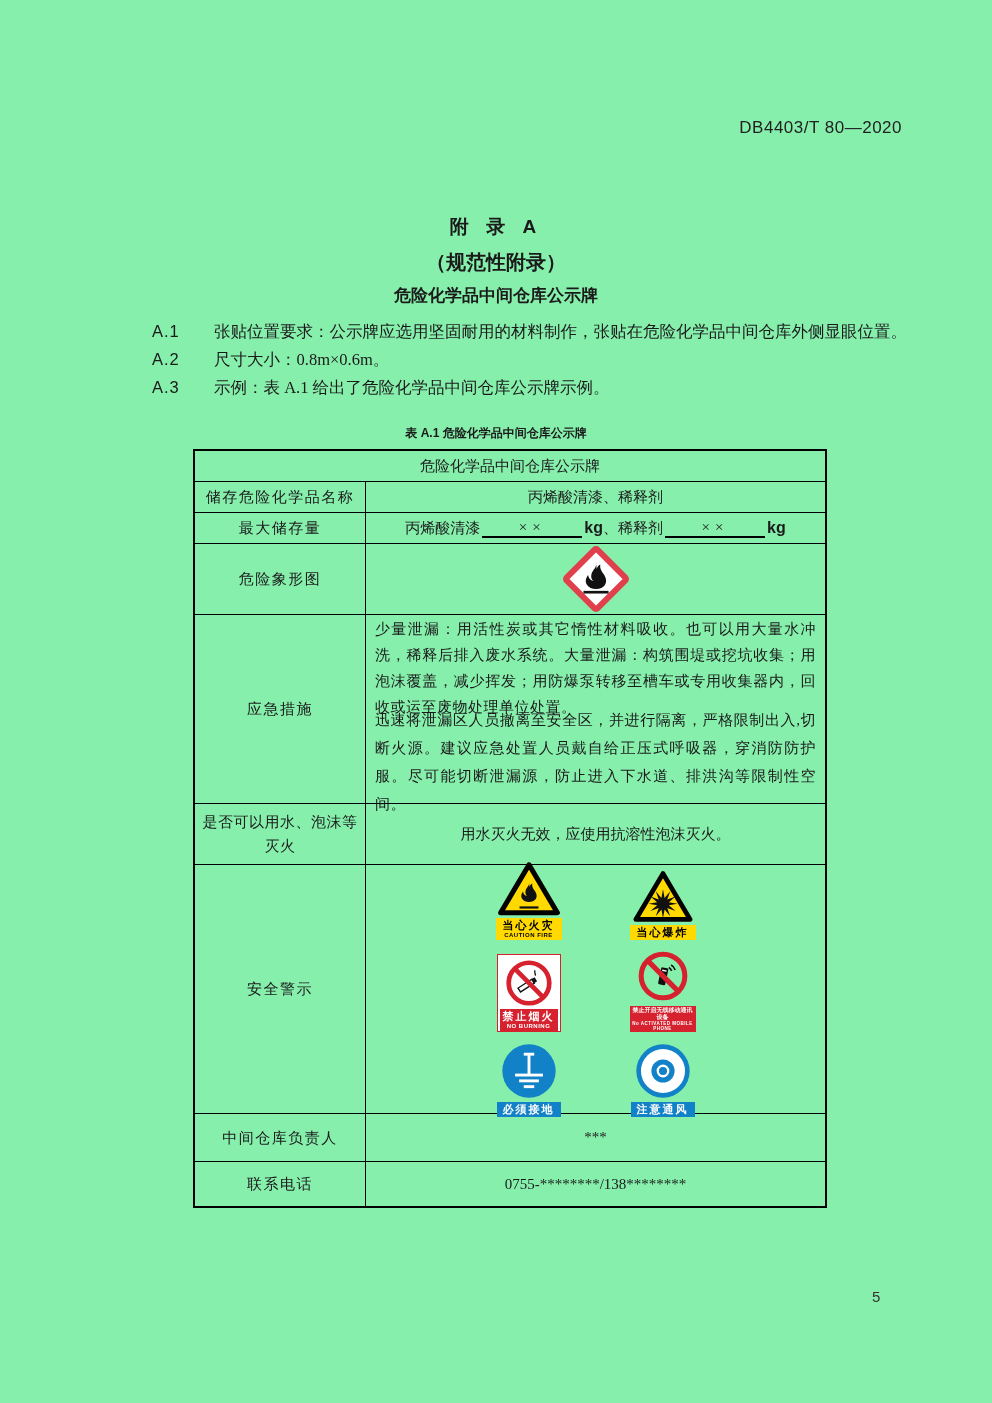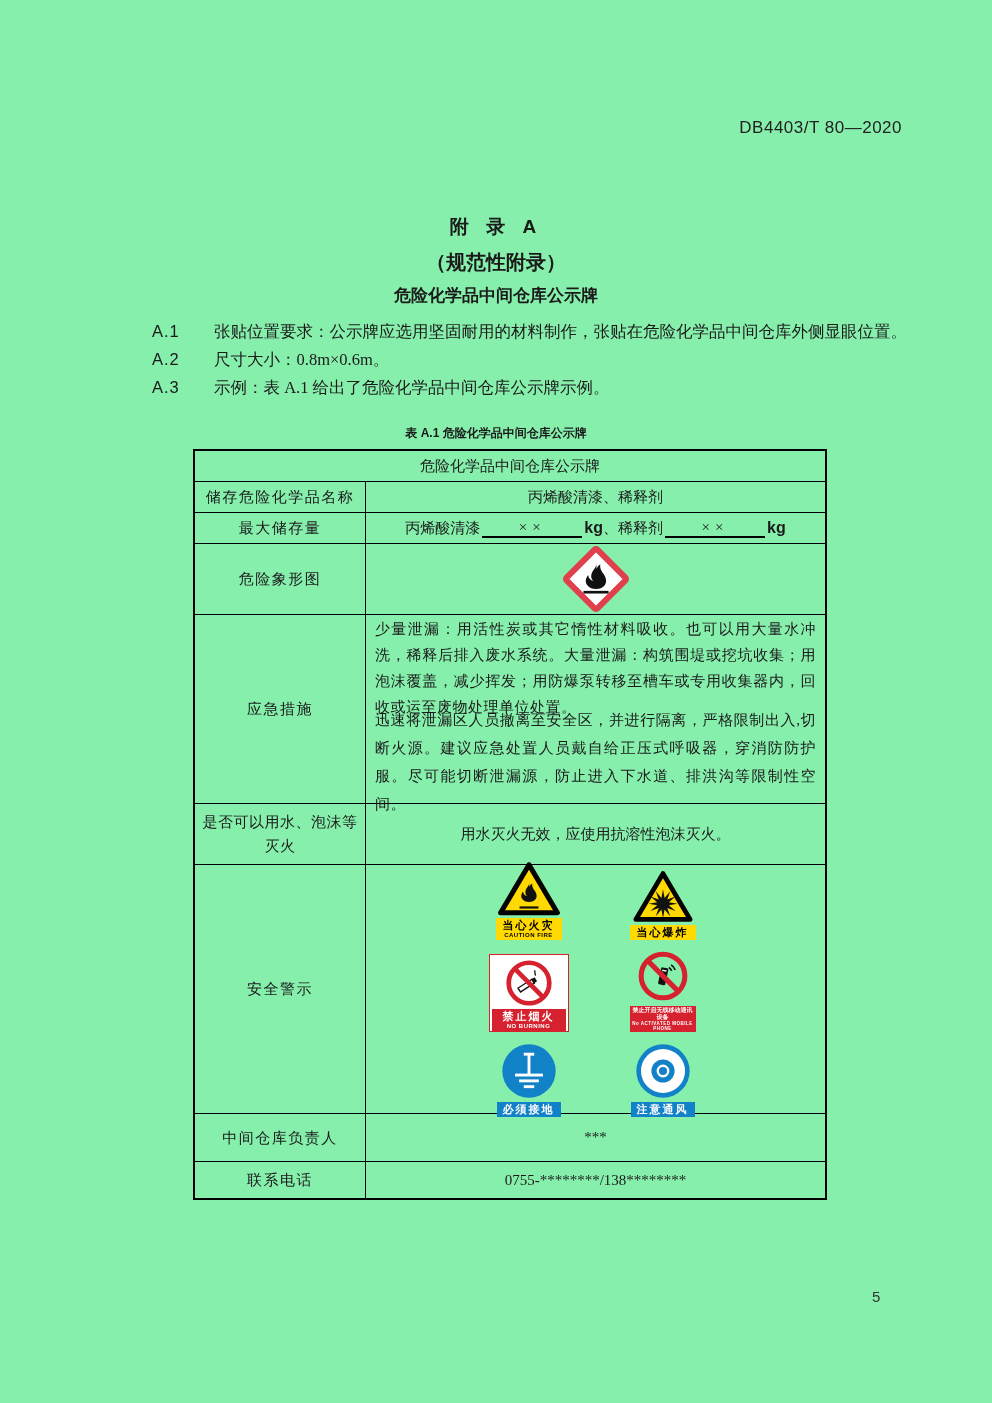--- a/index.html
+++ b/index.html
@@ -76,21 +76,21 @@
   .bar .en { display: block; font-size: 6px; letter-spacing: 0.5px; }
   .warn-bar  { background: #FFD900; color: #000; width: 66px; }
   .red-bar   { background: #D6212E; color: #fff; width: 66px; }
   .blue-bar  { background: #1181C8; color: #fff; width: 64px; }
   .tiny-bar .zh { font-size: 6px; letter-spacing: 0; }
   .tiny-bar .en { font-size: 4.5px; }
   .plate {
     background: #fff; border: 1.5px solid #D6212E; padding: 2px 2px 0 2px;
     display: flex; flex-direction: column; align-items: center;
   }
-  .plate .red-bar { width: 74px; margin-top: 0; }
+  .plate .red-bar { width: 58px; margin-top: 0; }
   .footer-page {
     position: absolute; left: 872px; top: 1288px;
     font-family: "Liberation Sans", sans-serif; font-size: 15px; color: #333;
   }
 </style>
 </head>
 <body>
 
 <div class="page">
 
@@ -258,21 +258,21 @@
 
         </div>
       </div>
     </div>
 
     <div class="trow" style="height:48px;">
       <div class="cl">中间仓库负责人</div>
       <div class="cr">***</div>
     </div>
 
-    <div class="trow" style="height:37px;">
+    <div class="trow" style="height:45px;">
       <div class="cl">联系电话</div>
       <div class="cr">0755-********/138********</div>
     </div>
 
   </div>
 
   <div class="footer-page">5</div>
 
 </div>
 

